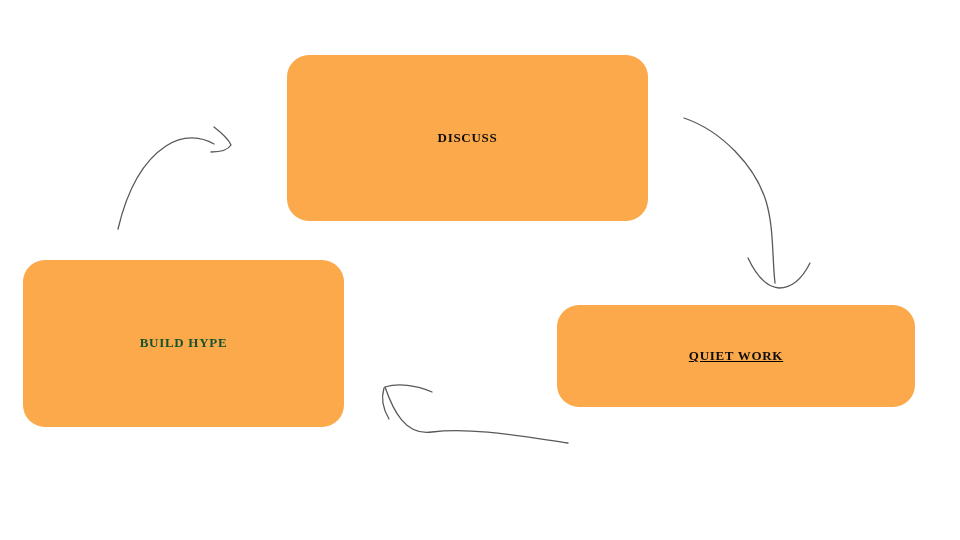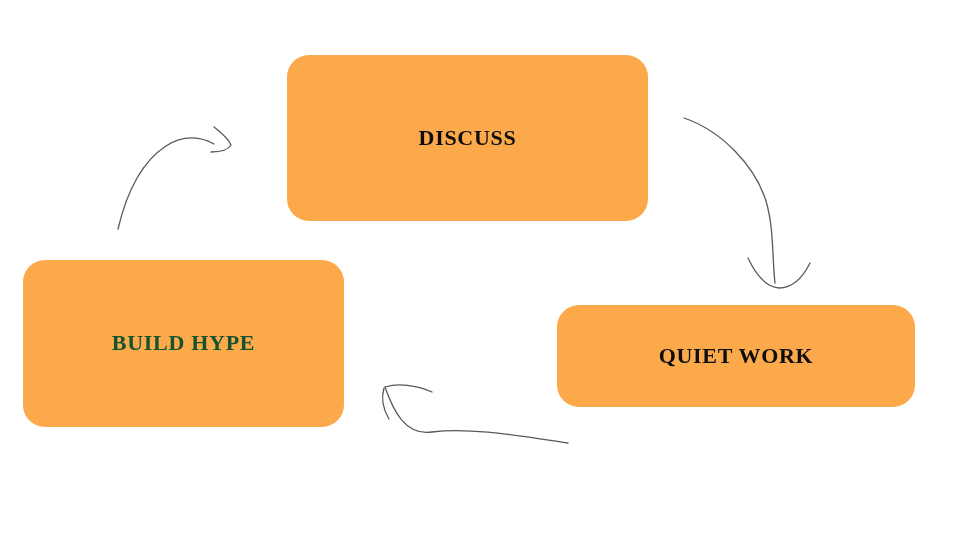--- a/index.html
+++ b/index.html
@@ -23,21 +23,21 @@
     position: absolute;
     display: flex;
     align-items: center;
     justify-content: center;
     border-radius: 22px;
     box-sizing: border-box;
   }
   .node-label {
     font-family: "Liberation Serif", "DejaVu Serif", serif;
     font-weight: bold;
-    font-size: 22px;
+    font-size: 13px;
     letter-spacing: 0.7px;
     color: #0d0d0d;
     text-align: left;
     line-height: 1.1;
     white-space: nowrap;
   }
   #node-discuss {
     left: 287px;
     top: 55px;
     width: 361px;
@@ -47,20 +47,21 @@
     left: 23px;
     top: 260px;
     width: 321px;
     height: 167px;
   }
   #node-quiet-work {
     left: 557px;
     top: 305px;
     width: 358px;
     height: 102px;
+    text-decoration: underline;
   }
   #connectors {
     position: absolute;
     left: 0;
     top: 0;
     width: 960px;
     height: 540px;
     pointer-events: none;
   }
   .connector-path {

